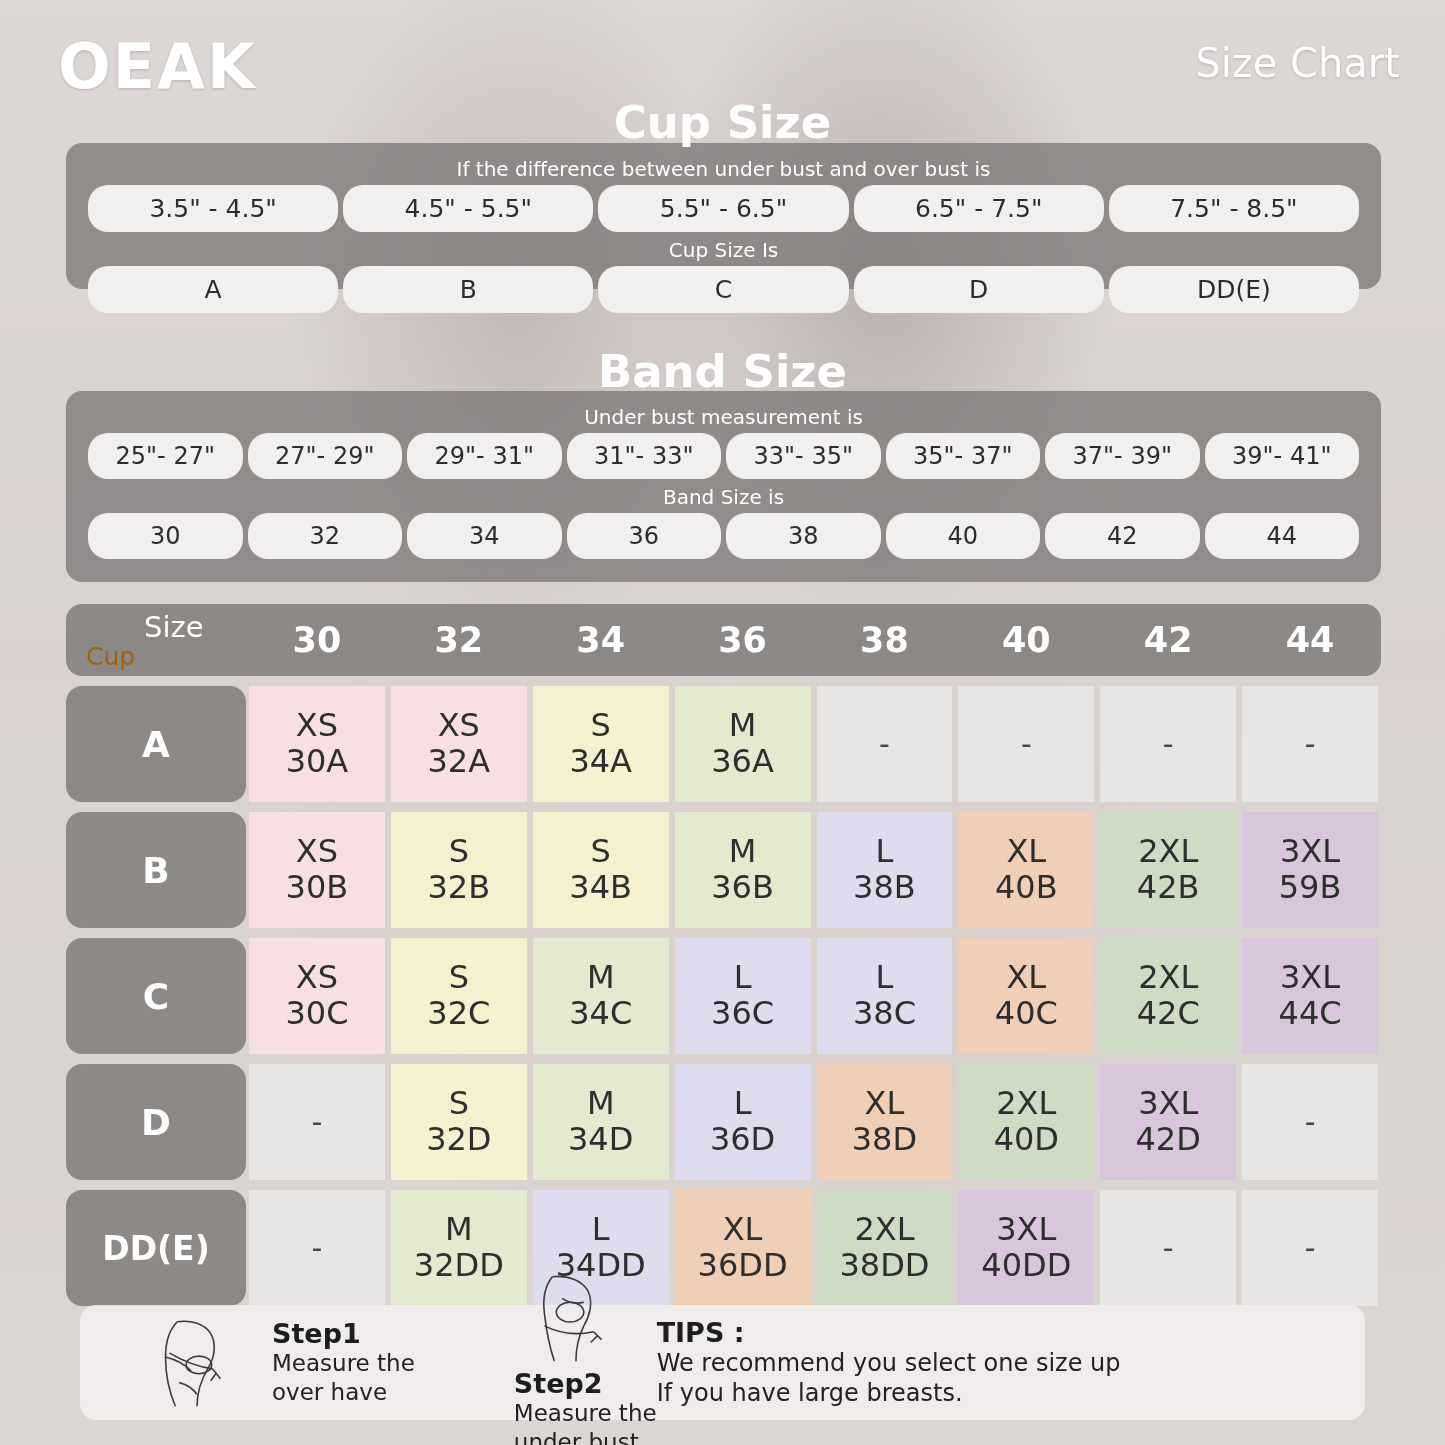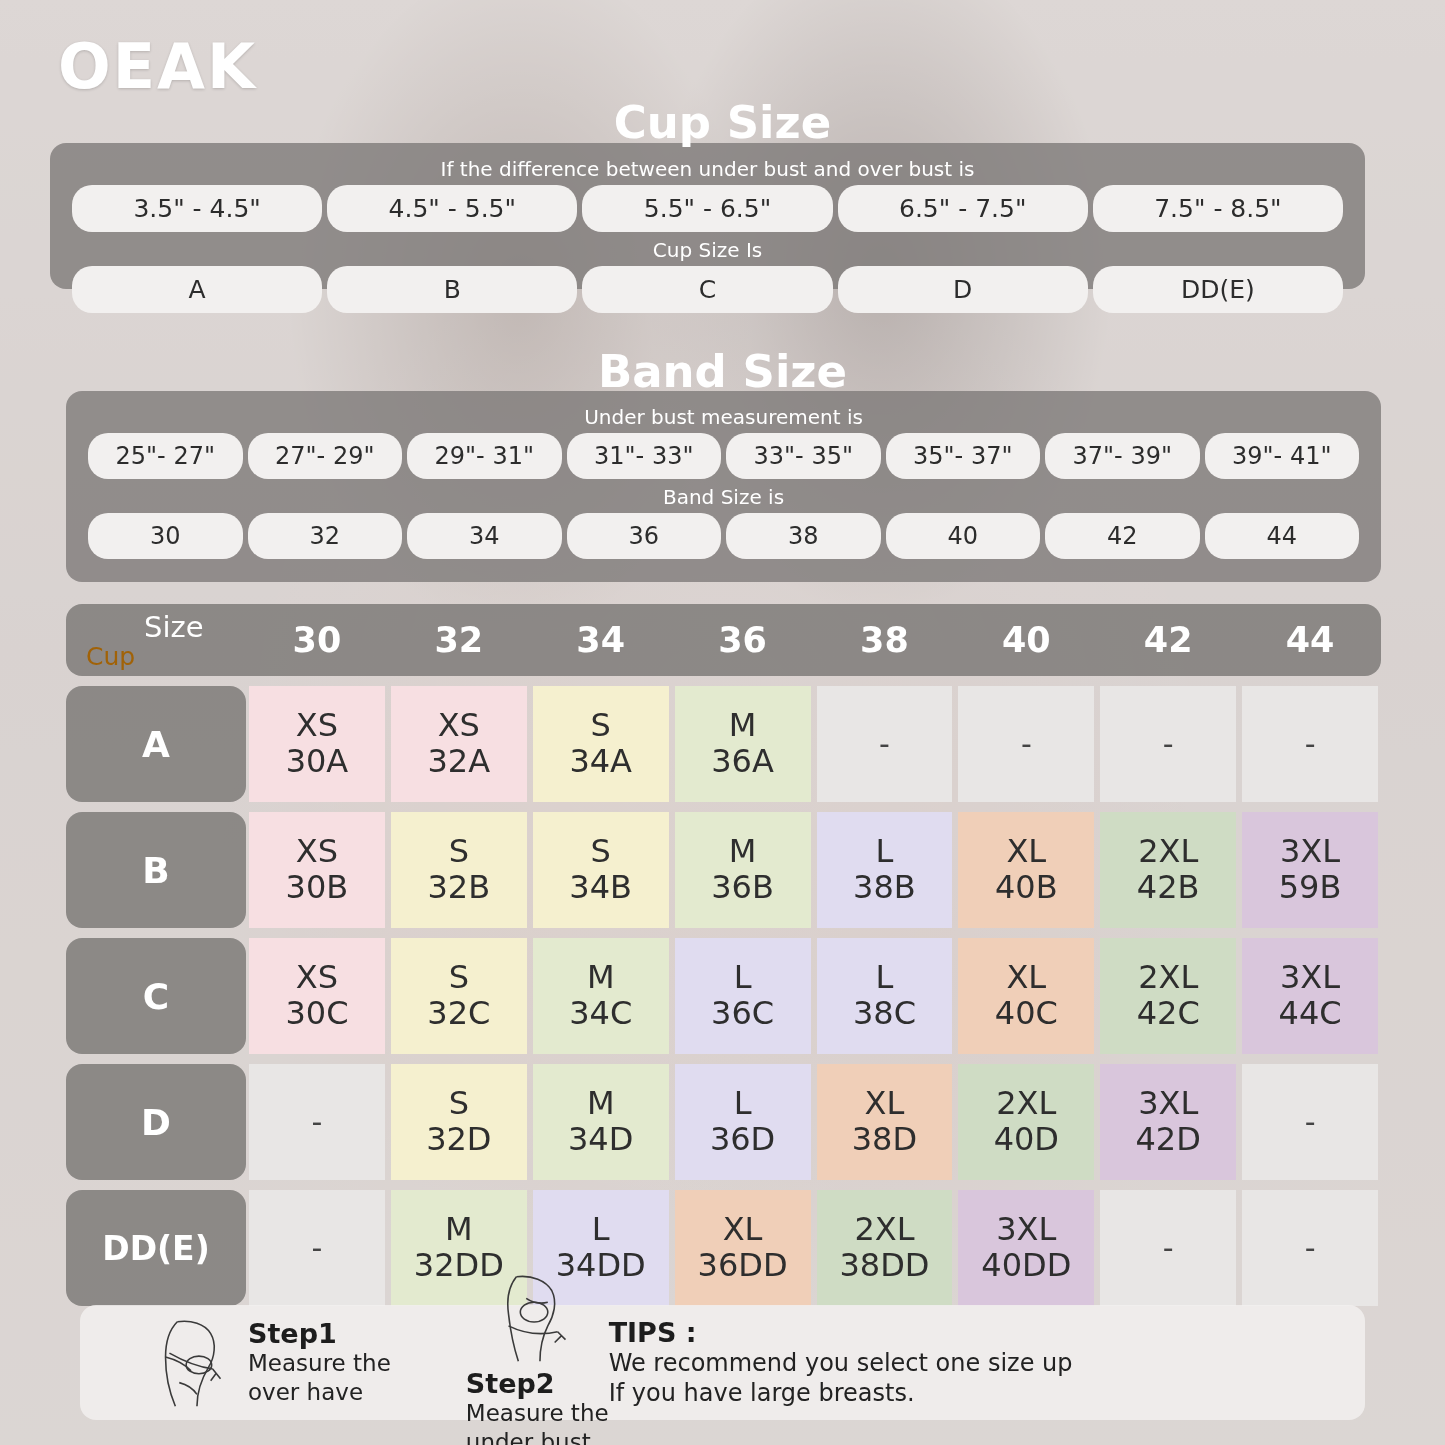--- a/index.html
+++ b/index.html
@@ -100,38 +100,39 @@
   .mc.empty{font-size:30px;color:#444;}
 
   
   .footer{
     position:absolute;left:80px;top:1305px;width:1285px;height:115px;
     background:rgba(242,240,239,.86);border-radius:16px;
     display:flex;align-items:center;
   }
   .fstep{display:flex;align-items:center;}
   .fig{width:108px;height:100px;}
-  .ftxt{margin-left:0;}
+  .ftxt{margin-left:24px;}
   .ftitle{font-size:27px;font-weight:bold;color:#1d1d1d;}
   .fline{font-size:23px;color:#222;line-height:1.25;}
   .tips{}
   .tips .ftitle{font-size:27px;}
   .tips .fline{font-size:24px;}
 </style>
 </head>
 <body>
 
 <div id="bg"></div>
 <div id="veil"></div>
 
 <div id="wrap">
 
   <div class="logo">OEAK</div>
-
-  <div class="panel" style="left:50px;top:143px;width:1315px;height:146px;">
+  <div class="sizechart">Size Chart</div>
+
+  <div class="panel" style="left:66px;top:143px;width:1315px;height:146px;">
     <div class="panel-sub" style="margin-top:14px;">If the  difference between under bust and over bust is</div>
     <div class="rowcells" id="cupRanges">
         <div class="cell">3.5" -  4.5"</div>
         <div class="cell">4.5" -  5.5"</div>
         <div class="cell">5.5" -  6.5"</div>
         <div class="cell">6.5" -  7.5"</div>
         <div class="cell">7.5" -  8.5"</div>
       </div>
     <div class="panel-sub">Cup Size Is</div>
     <div class="rowcells" id="cupVals">

